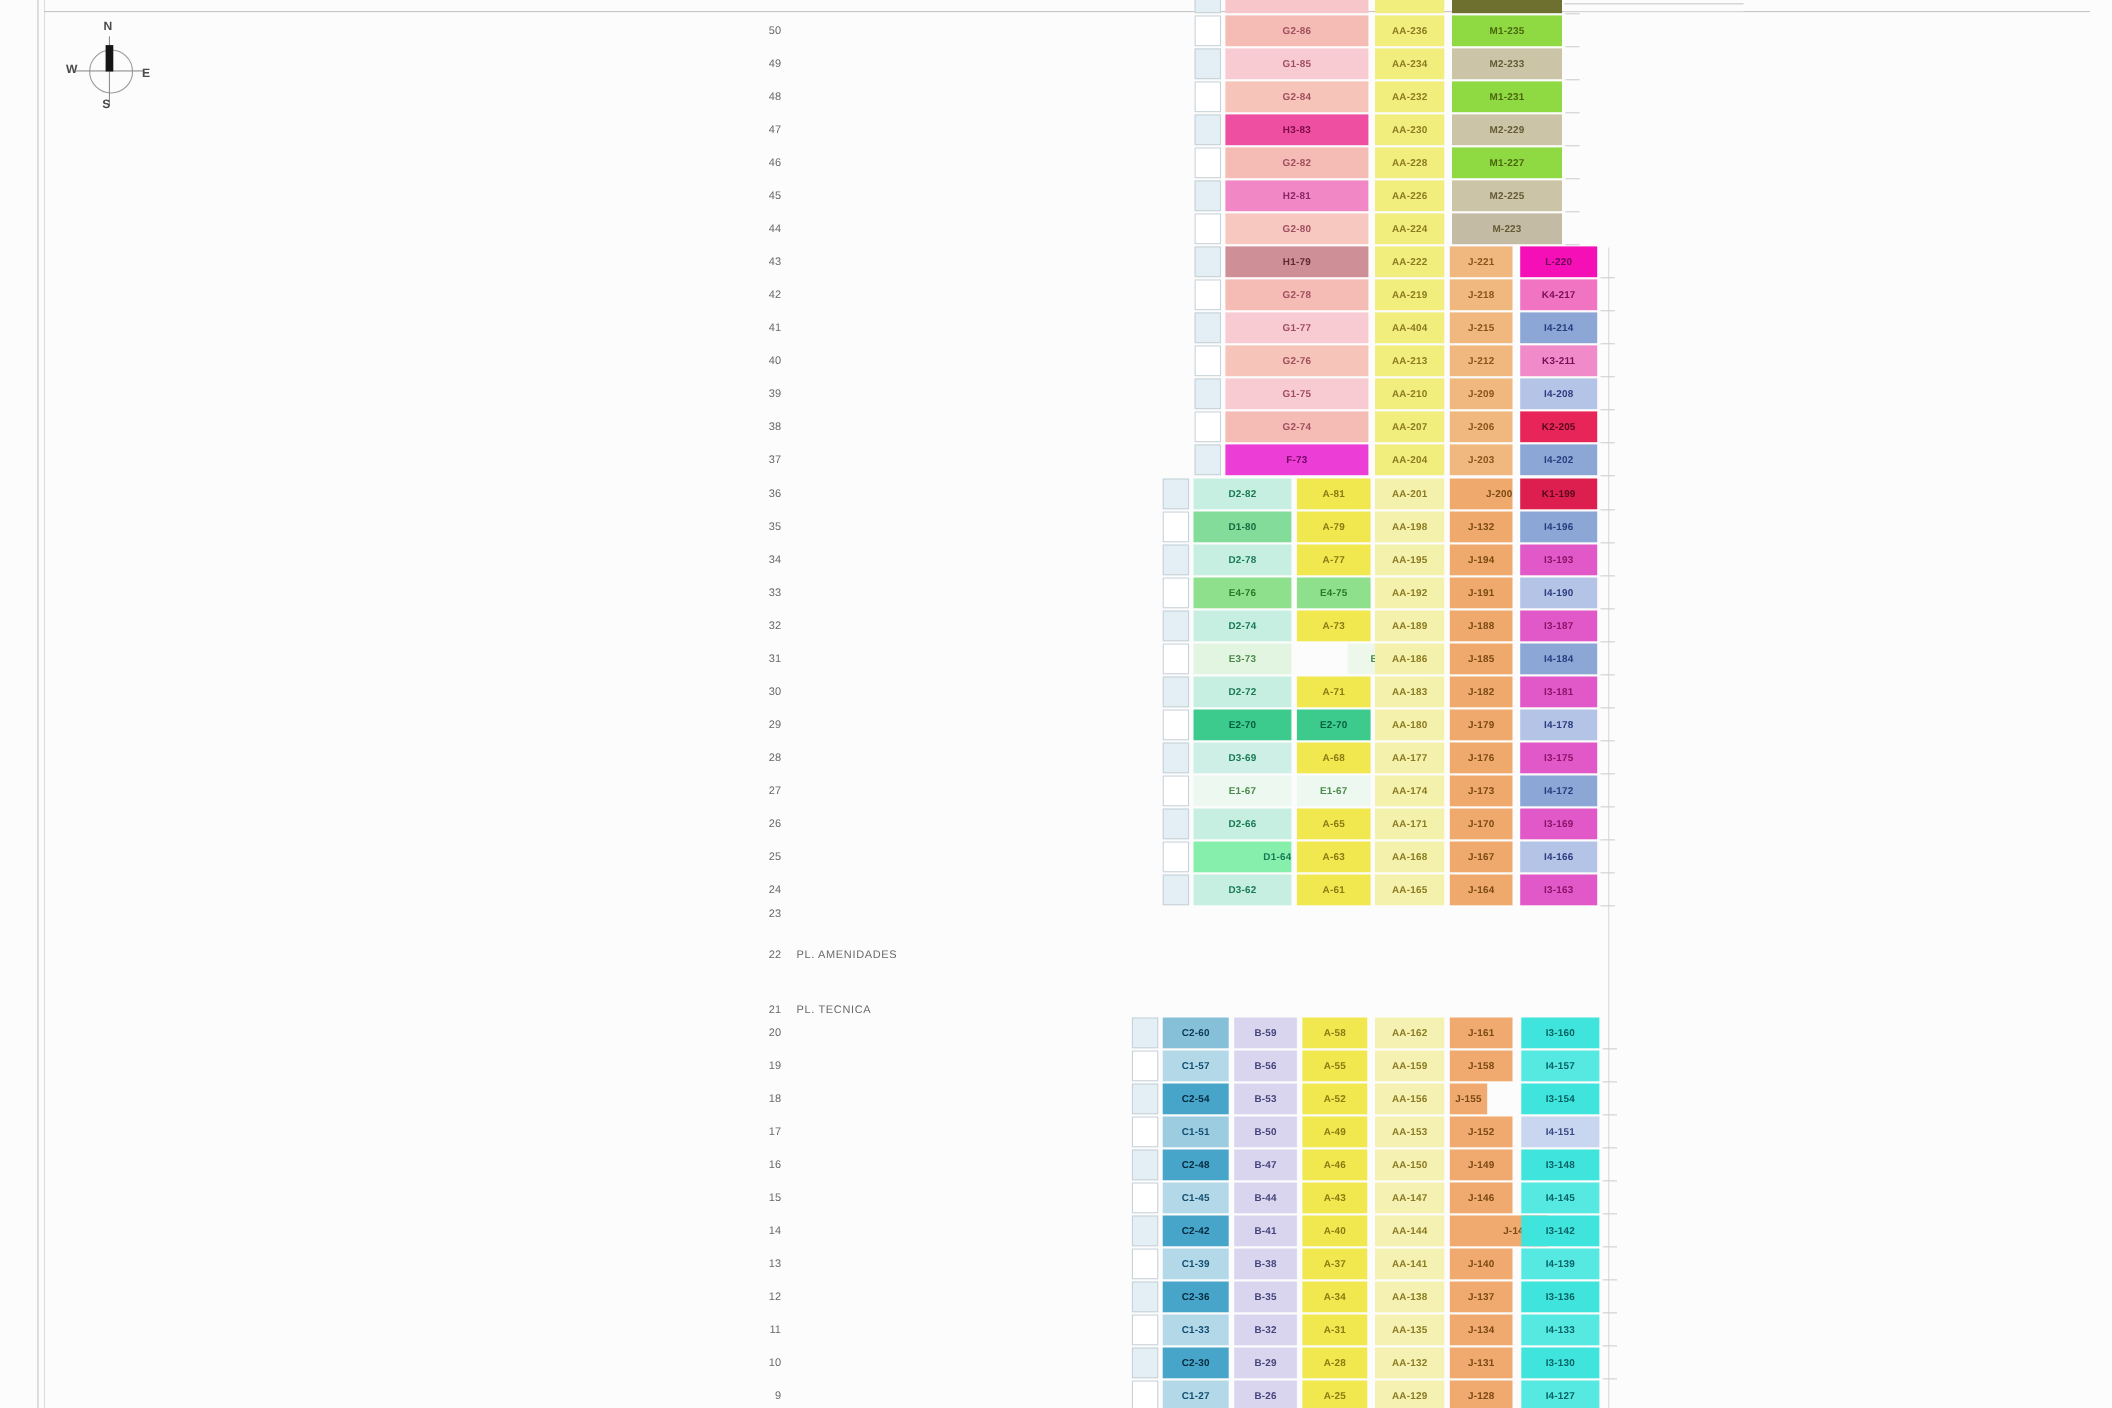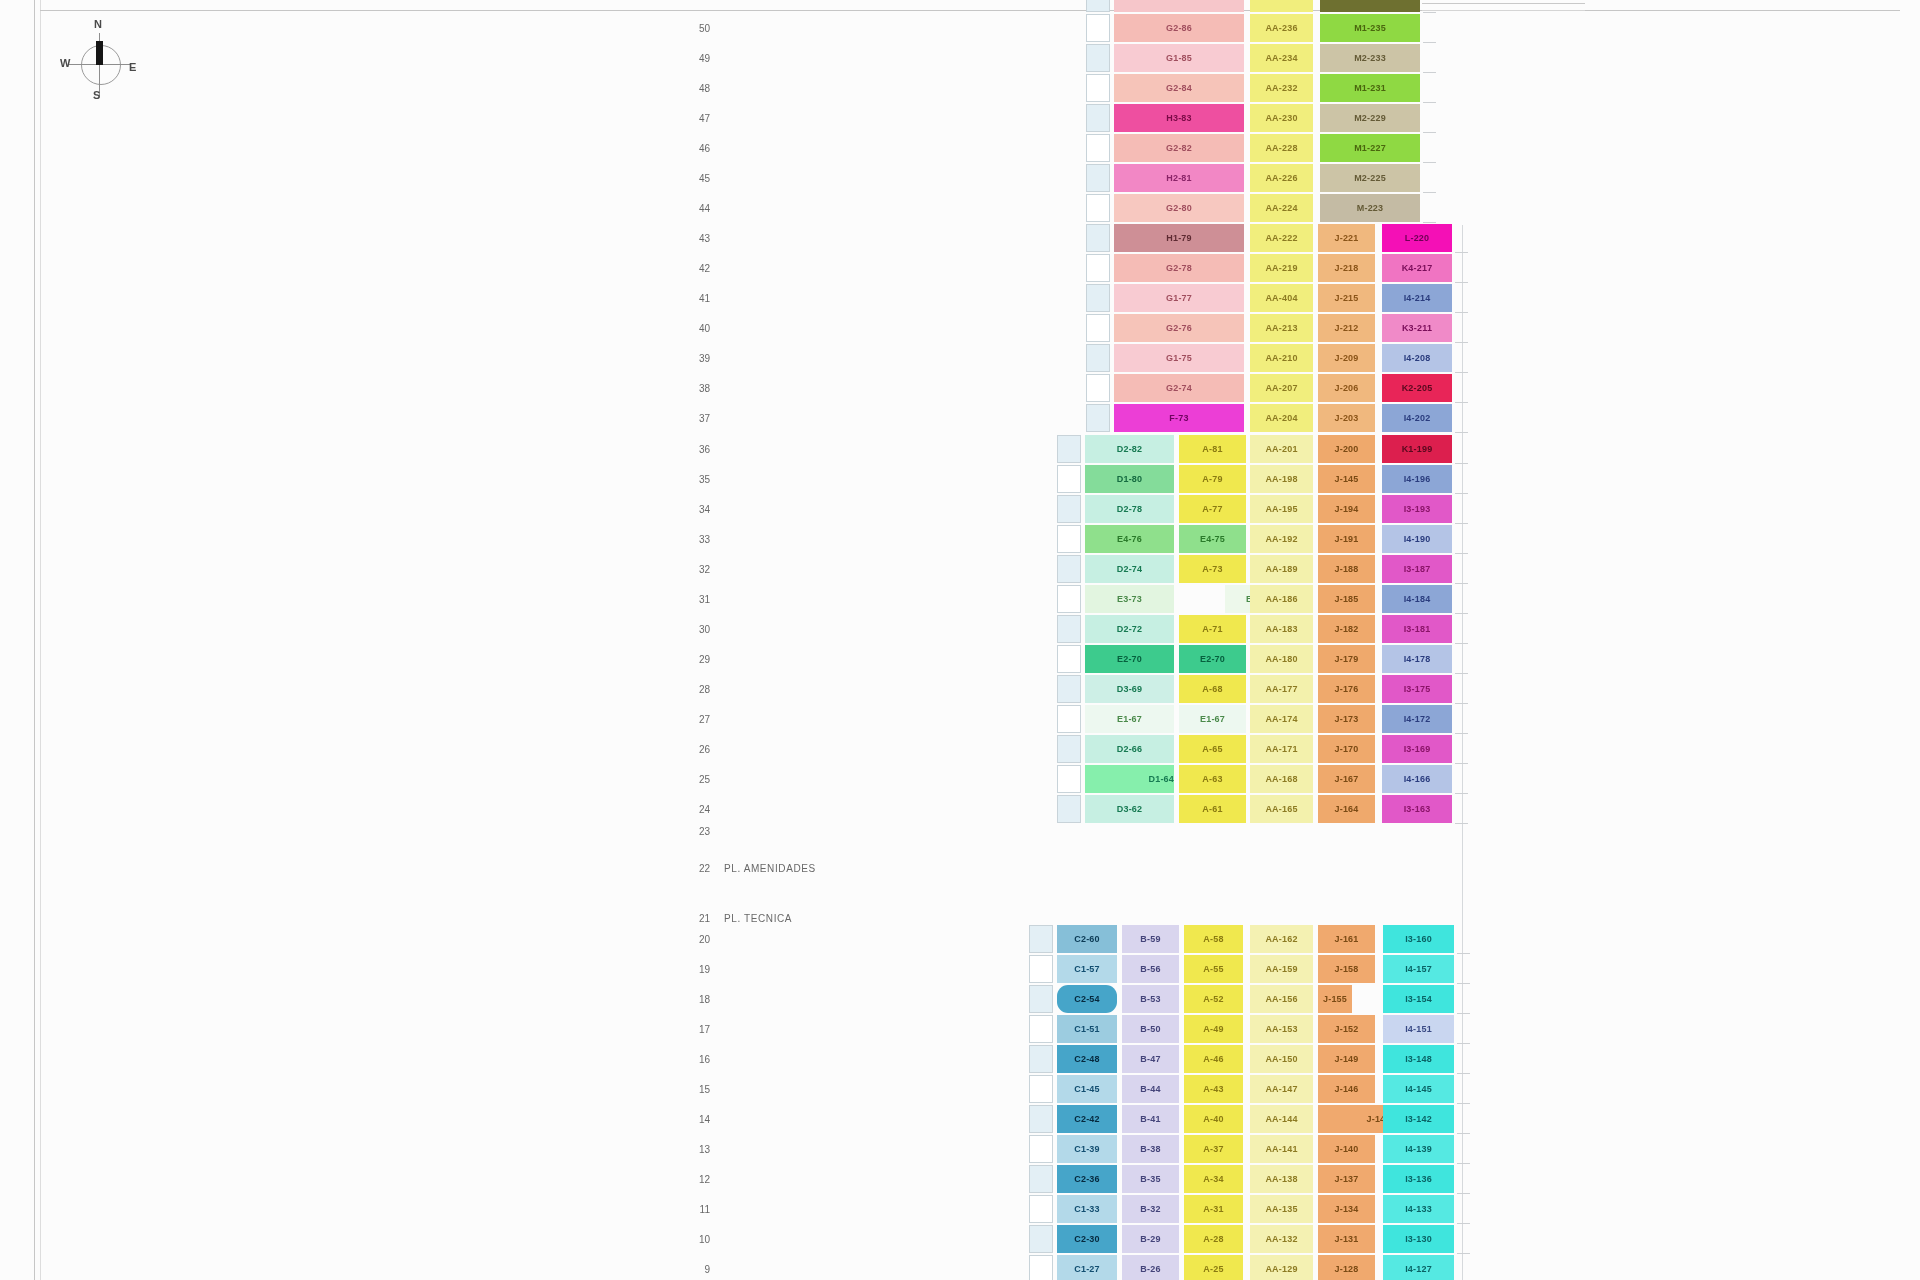--- a/index.html
+++ b/index.html
@@ -143,29 +143,29 @@
     <div class="cell" style="left: 1114px; top: 404px; width: 130px; background: rgb(236, 62, 214); color: rgb(110, 4, 96);">F-73</div>
     <div class="cell" style="left: 1250px; top: 404px; width: 63px; background: rgb(241, 238, 125); color: rgb(140, 122, 34);">AA-204</div>
     <div class="cell" style="left: 1318px; top: 404px; width: 57px; background: rgb(240, 184, 126); color: rgb(138, 84, 24);">J-203</div>
     <div class="cell" style="left: 1382px; top: 404px; width: 70px; background: rgb(140, 166, 214); color: rgb(42, 60, 126);">I4-202</div>
     <div class="stub" style="left: 1455px; top: 432px;"></div>
     <div class="fnum" style="top: 413px;">37</div>
     <div class="tick" style="left: 1057px; top: 435px; width: 24px; background: rgb(227, 239, 245);"></div>
     <div class="cell" style="left: 1085px; top: 435px; width: 89px; background: rgb(198, 239, 226); color: rgb(23, 122, 82);">D2-82</div>
     <div class="cell" style="left: 1179px; top: 435px; width: 67px; background: rgb(240, 232, 78); color: rgb(138, 122, 18);">A-81</div>
     <div class="cell" style="left: 1250px; top: 435px; width: 63px; background: rgb(243, 241, 172); color: rgb(140, 122, 34);">AA-201</div>
-    <div class="cell" style="left: 1318px; top: 435px; width: 57px; background: rgb(239, 169, 108); color: rgb(122, 74, 20);">J-200</div>
+    <div class="cell" style="left: 1318px; top: 435px; width: 57px; background: rgb(239, 169, 108); color: rgb(122, 74, 20); text-align: right;">J-200</div>
     <div class="cell" style="left: 1382px; top: 435px; width: 70px; background: rgb(220, 31, 78); color: rgb(88, 9, 30);">K1-199</div>
     <div class="stub" style="left: 1455px; top: 463px;"></div>
     <div class="fnum" style="top: 444px;">36</div>
     <div class="tick" style="left: 1057px; top: 465px; width: 24px; background: rgb(255, 255, 255);"></div>
     <div class="cell" style="left: 1085px; top: 465px; width: 89px; background: rgb(132, 220, 154); color: rgb(21, 107, 64);">D1-80</div>
     <div class="cell" style="left: 1179px; top: 465px; width: 67px; background: rgb(240, 232, 78); color: rgb(138, 122, 18);">A-79</div>
     <div class="cell" style="left: 1250px; top: 465px; width: 63px; background: rgb(243, 241, 172); color: rgb(140, 122, 34);">AA-198</div>
-    <div class="cell" style="left: 1318px; top: 465px; width: 57px; background: rgb(239, 169, 108); color: rgb(122, 74, 20);">J-145</div>
+    <div class="cell" style="left: 1318px; top: 465px; width: 57px; background: rgb(239, 169, 108); color: rgb(122, 74, 20);">J-132</div>
     <div class="cell" style="left: 1382px; top: 465px; width: 70px; background: rgb(140, 166, 214); color: rgb(42, 60, 126);">I4-196</div>
     <div class="stub" style="left: 1455px; top: 493px;"></div>
     <div class="fnum" style="top: 474px;">35</div>
     <div class="tick" style="left: 1057px; top: 495px; width: 24px; background: rgb(227, 239, 245);"></div>
     <div class="cell" style="left: 1085px; top: 495px; width: 89px; background: rgb(198, 239, 226); color: rgb(23, 122, 82);">D2-78</div>
     <div class="cell" style="left: 1179px; top: 495px; width: 67px; background: rgb(240, 232, 78); color: rgb(138, 122, 18);">A-77</div>
     <div class="cell" style="left: 1250px; top: 495px; width: 63px; background: rgb(243, 241, 172); color: rgb(140, 122, 34);">AA-195</div>
     <div class="cell" style="left: 1318px; top: 495px; width: 57px; background: rgb(239, 169, 108); color: rgb(122, 74, 20);">J-194</div>
     <div class="cell" style="left: 1382px; top: 495px; width: 70px; background: rgb(225, 88, 200); color: rgb(138, 20, 104);">I3-193</div>
     <div class="stub" style="left: 1455px; top: 523px;"></div>
@@ -262,21 +262,21 @@
     <div class="tick" style="left: 1029px; top: 955px; width: 24px; background: rgb(255, 255, 255);"></div>
     <div class="cell" style="left: 1057px; top: 955px; width: 60px; background: rgb(179, 217, 233); color: rgb(18, 78, 112);">C1-57</div>
     <div class="cell" style="left: 1122px; top: 955px; width: 57px; background: rgb(217, 213, 238); color: rgb(68, 68, 122);">B-56</div>
     <div class="cell" style="left: 1184px; top: 955px; width: 59px; background: rgb(240, 232, 78); color: rgb(138, 122, 18);">A-55</div>
     <div class="cell" style="left: 1250px; top: 955px; width: 63px; background: rgb(244, 241, 178); color: rgb(140, 122, 34);">AA-159</div>
     <div class="cell" style="left: 1318px; top: 955px; width: 57px; background: rgb(240, 169, 110); color: rgb(122, 74, 20);">J-158</div>
     <div class="cell" style="left: 1383px; top: 955px; width: 71px; background: rgb(85, 233, 226); color: rgb(10, 98, 100);">I4-157</div>
     <div class="stub" style="left: 1457px; top: 983px;"></div>
     <div class="fnum" style="top: 964px;">19</div>
     <div class="tick" style="left: 1029px; top: 985px; width: 24px; background: rgb(227, 239, 245);"></div>
-    <div class="cell" style="left: 1057px; top: 985px; width: 60px; background: rgb(70, 165, 201); color: rgb(6, 41, 62); border-radius: 11px;">C2-54</div>
+    <div class="cell" style="left: 1057px; top: 985px; width: 60px; background: rgb(70, 165, 201); color: rgb(6, 41, 62);">C2-54</div>
     <div class="cell" style="left: 1122px; top: 985px; width: 57px; background: rgb(217, 213, 238); color: rgb(68, 68, 122);">B-53</div>
     <div class="cell" style="left: 1184px; top: 985px; width: 59px; background: rgb(240, 232, 78); color: rgb(138, 122, 18);">A-52</div>
     <div class="cell" style="left: 1250px; top: 985px; width: 63px; background: rgb(244, 241, 178); color: rgb(140, 122, 34);">AA-156</div>
     <div class="cell" style="left: 1318px; top: 985px; width: 34px; background: rgb(240, 169, 110); color: rgb(122, 74, 20);">J-155</div>
     <div class="cell" style="left: 1383px; top: 985px; width: 71px; background: rgb(63, 229, 221); color: rgb(10, 98, 100);">I3-154</div>
     <div class="stub" style="left: 1457px; top: 1013px;"></div>
     <div class="fnum" style="top: 994px;">18</div>
     <div class="tick" style="left: 1029px; top: 1015px; width: 24px; background: rgb(255, 255, 255);"></div>
     <div class="cell" style="left: 1057px; top: 1015px; width: 60px; background: rgb(156, 204, 224); color: rgb(18, 78, 112);">C1-51</div>
     <div class="cell" style="left: 1122px; top: 1015px; width: 57px; background: rgb(217, 213, 238); color: rgb(68, 68, 122);">B-50</div>

